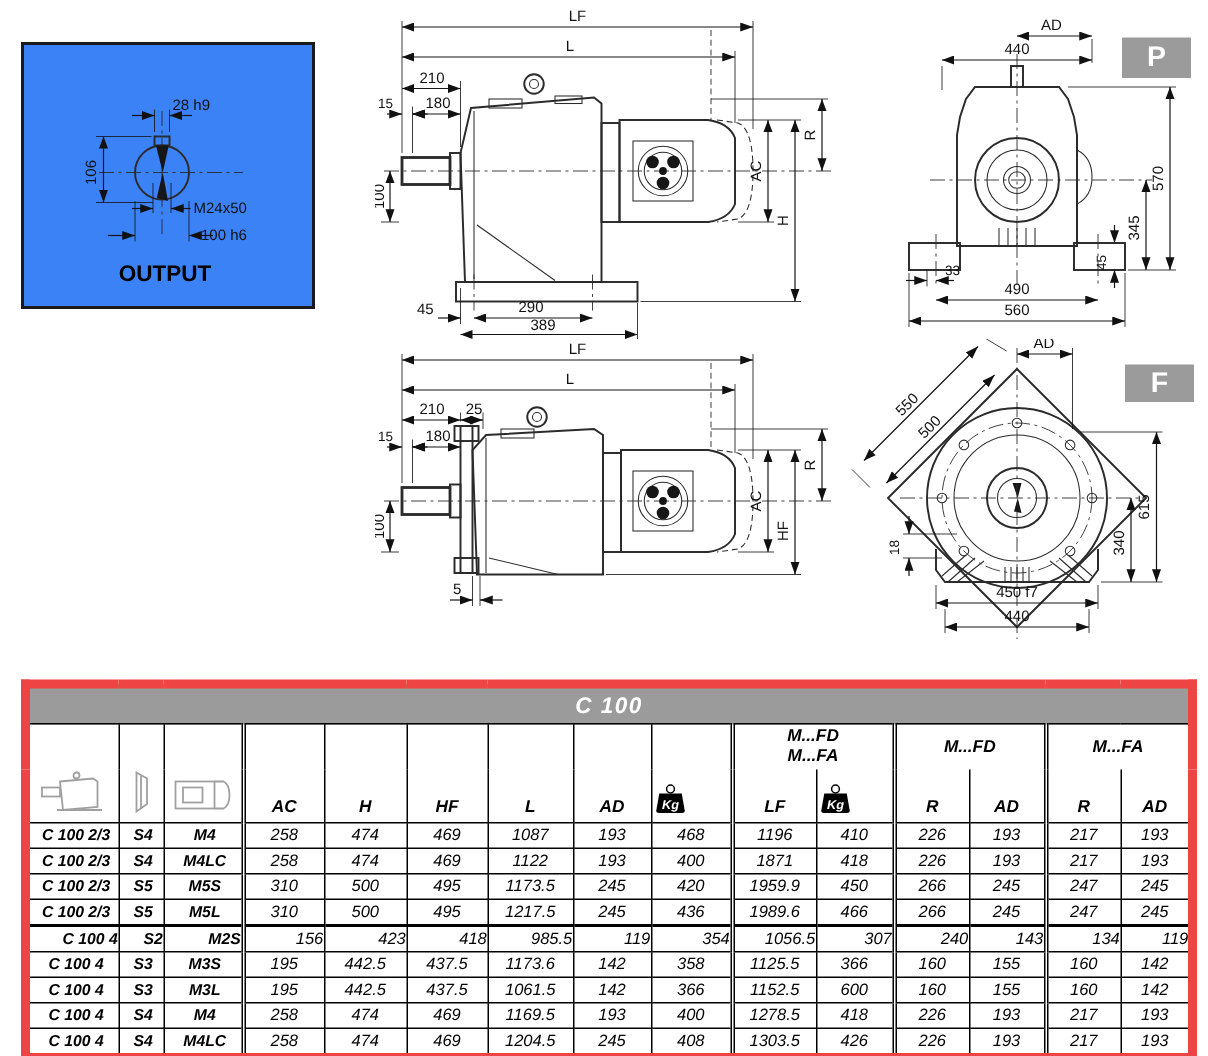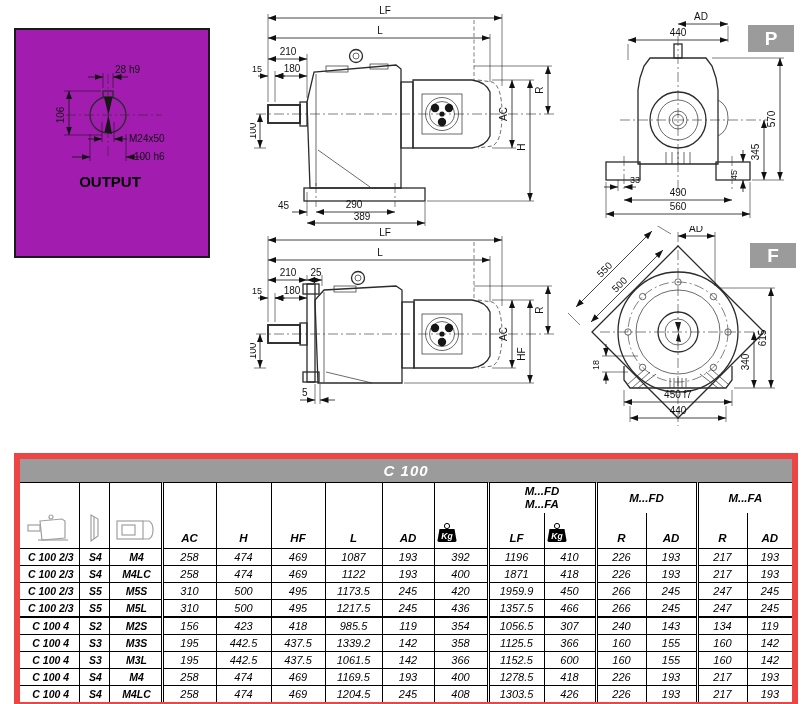--- a/index.html
+++ b/index.html
@@ -1,20 +1,20 @@
 <!DOCTYPE html>
 <html><head>
 <meta charset="utf-8">
 <style>
   html,body{margin:0;padding:0;background:#fff;}
   body{width:805px;height:704px;font-family:"Liberation Sans",sans-serif;}
   .canvas{position:relative;width:805px;height:704px;background:#fff;overflow:hidden;}
 
   
-  .output-box{position:absolute;left:14px;top:28px;width:196px;height:230px;border:2px solid #1a1a1a;box-sizing:border-box;background:#a21caf;}
+  .output-box{position:absolute;left:14px;top:28px;width:196px;height:178px;border:2px solid #1a1a1a;box-sizing:border-box;background:#3b82f6;}
   .abs{position:absolute;}
   svg{display:block;}
   svg .o{fill:none;stroke:#2b2b2b;stroke-width:1.3;}
   svg .ot{fill:none;stroke:#2b2b2b;stroke-width:1.9;}
   svg .t{fill:none;stroke:#2b2b2b;stroke-width:0.7;}
   svg .cl{fill:none;stroke:#2b2b2b;stroke-width:0.6;stroke-dasharray:10 3 2 3;}
   svg .dash{stroke-dasharray:4 2.5;}
   svg .dim{fill:none;stroke:#141414;stroke-width:0.8;}
   svg .ext{fill:none;stroke:#141414;stroke-width:0.55;}
   svg text.lb{font-size:10px;fill:#111;font-family:"Liberation Sans",sans-serif;}
@@ -32,21 +32,21 @@
              font-family:"Liberation Sans",sans-serif;}
   .title-row th{background:#9b9b9b;color:#fff;font-size:15px;font-weight:bold;height:23px;letter-spacing:1px;}
   .hrow1 th{height:30px;font-size:11.5px;font-weight:bold;}
   .hrow1 th[rowspan]{vertical-align:bottom;padding-bottom:4px;}
   .hrow2 th{height:31px;font-size:11.5px;font-weight:bold;vertical-align:bottom;padding-bottom:4px;border-top-style:hidden;}
   .grp{vertical-align:middle !important;border-bottom-style:hidden;font-size:11.5px;line-height:13px;}
   .iconcell svg{margin:0 auto 2px auto;}
   .dbl{border-left:3px double #000 !important;}
   .dim-table td{height:16px;font-size:11px;}
   .c-left{text-align:right;font-weight:bold;padding-left:3px !important;font-size:10.5px !important;}
-  .grp-sep td{border-top:2px solid #000;}
+  .grp-sep td{border-top:2px solid #000;text-align:right;}
   .kgicon{vertical-align:bottom;}
 </style>
 </head>
 <body>
 
 <div class="canvas">
 
   <div class="output-box">
     <svg width="192" height="174" viewBox="0 0 192 174">
       <defs>
@@ -475,21 +475,21 @@
     <tbody>
         <tr>
           <td class="c-left">C 100 2/3</td>
           <td class="c-left">S4</td>
           <td class="c-left">M4</td>
           <td class="dbl">258</td>
           <td>474</td>
           <td>469</td>
           <td>1087</td>
           <td>193</td>
-          <td>392</td>
+          <td>468</td>
           <td class="dbl">1196</td>
           <td>410</td>
           <td class="dbl">226</td>
           <td>193</td>
           <td class="dbl">217</td>
           <td>193</td>
         </tr>
         <tr>
           <td class="c-left">C 100 2/3</td>
           <td class="c-left">S4</td>
@@ -527,21 +527,21 @@
         <tr>
           <td class="c-left">C 100 2/3</td>
           <td class="c-left">S5</td>
           <td class="c-left">M5L</td>
           <td class="dbl">310</td>
           <td>500</td>
           <td>495</td>
           <td>1217.5</td>
           <td>245</td>
           <td>436</td>
-          <td class="dbl">1357.5</td>
+          <td class="dbl">1989.6</td>
           <td>466</td>
           <td class="dbl">266</td>
           <td>245</td>
           <td class="dbl">247</td>
           <td>245</td>
         </tr>
         <tr class="grp-sep">
           <td class="c-left">C 100 4</td>
           <td class="c-left">S2</td>
           <td class="c-left">M2S</td>
@@ -558,21 +558,21 @@
           <td class="dbl">134</td>
           <td>119</td>
         </tr>
         <tr>
           <td class="c-left">C 100 4</td>
           <td class="c-left">S3</td>
           <td class="c-left">M3S</td>
           <td class="dbl">195</td>
           <td>442.5</td>
           <td>437.5</td>
-          <td>1339.2</td>
+          <td>1173.6</td>
           <td>142</td>
           <td>358</td>
           <td class="dbl">1125.5</td>
           <td>366</td>
           <td class="dbl">160</td>
           <td>155</td>
           <td class="dbl">160</td>
           <td>142</td>
         </tr>
         <tr>

